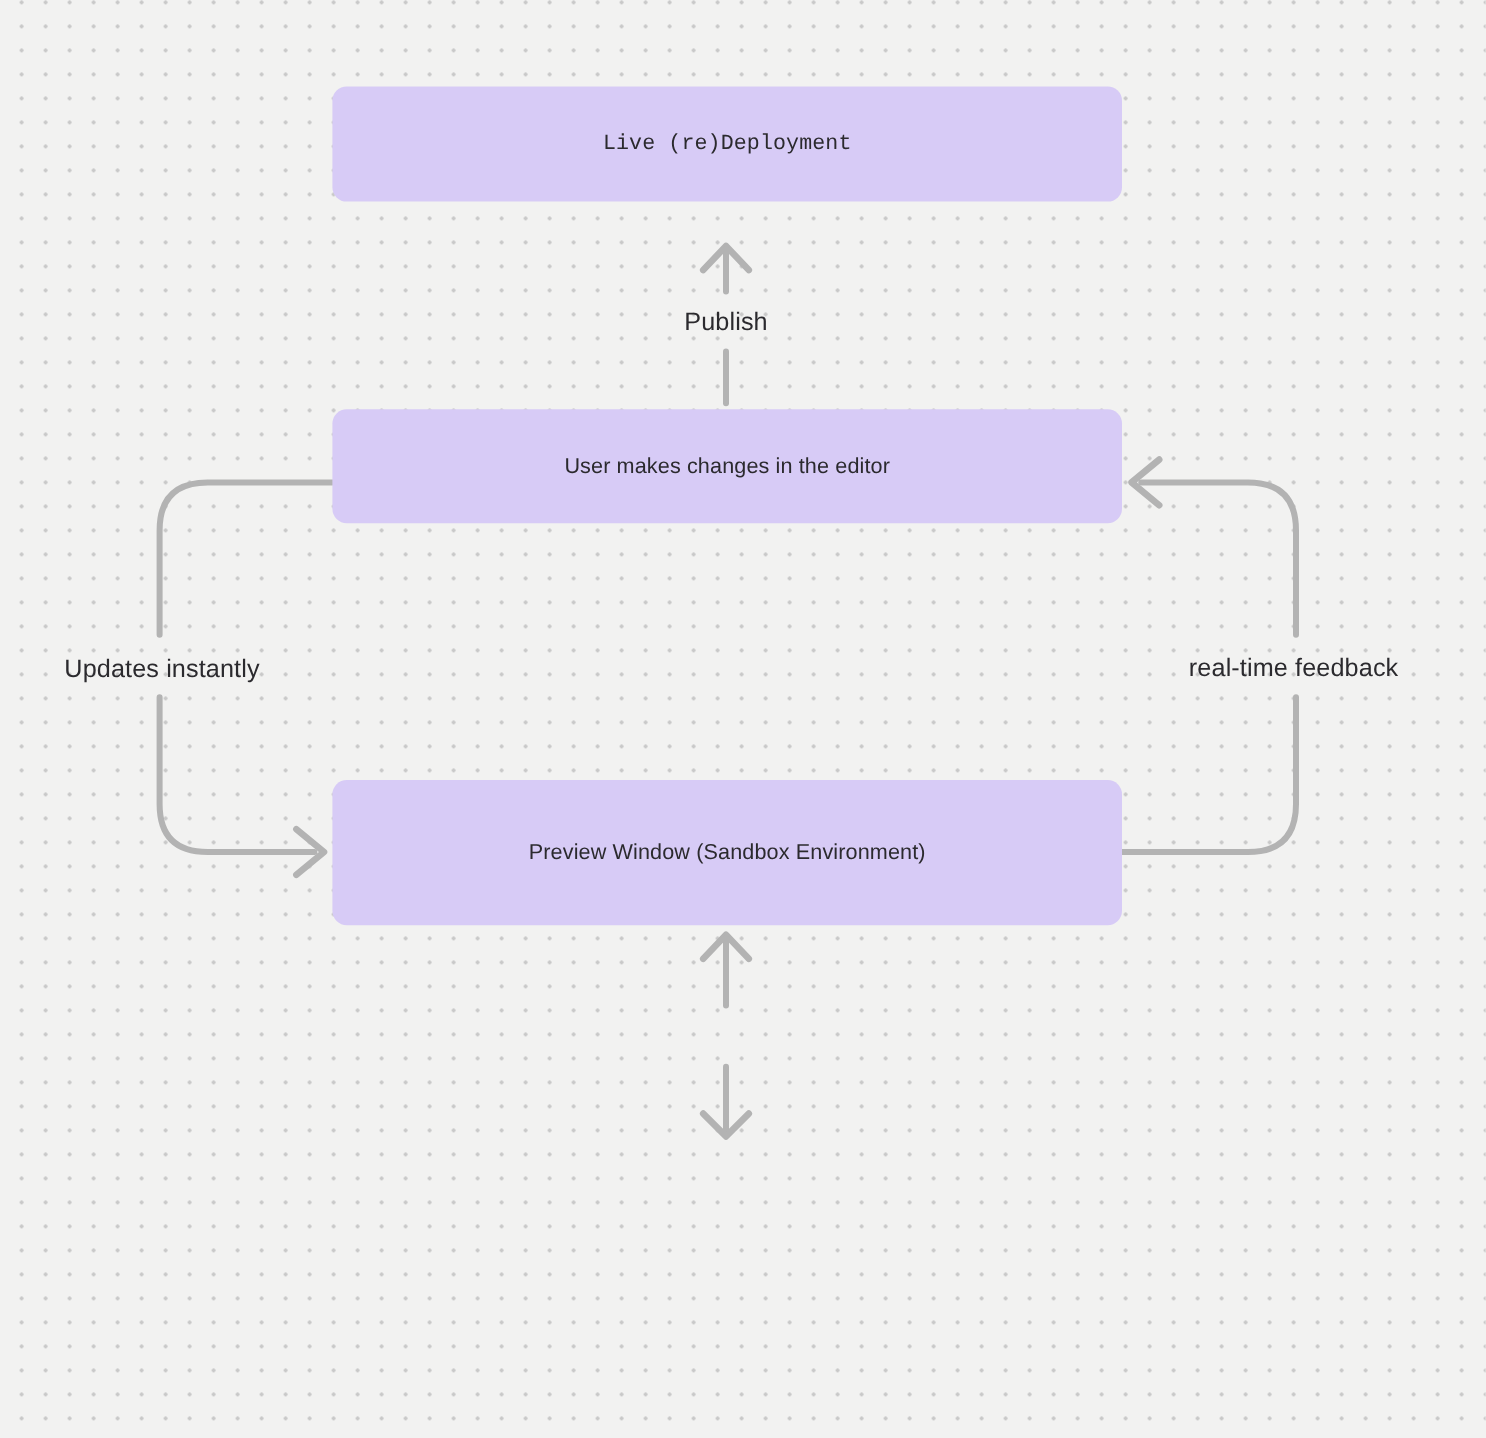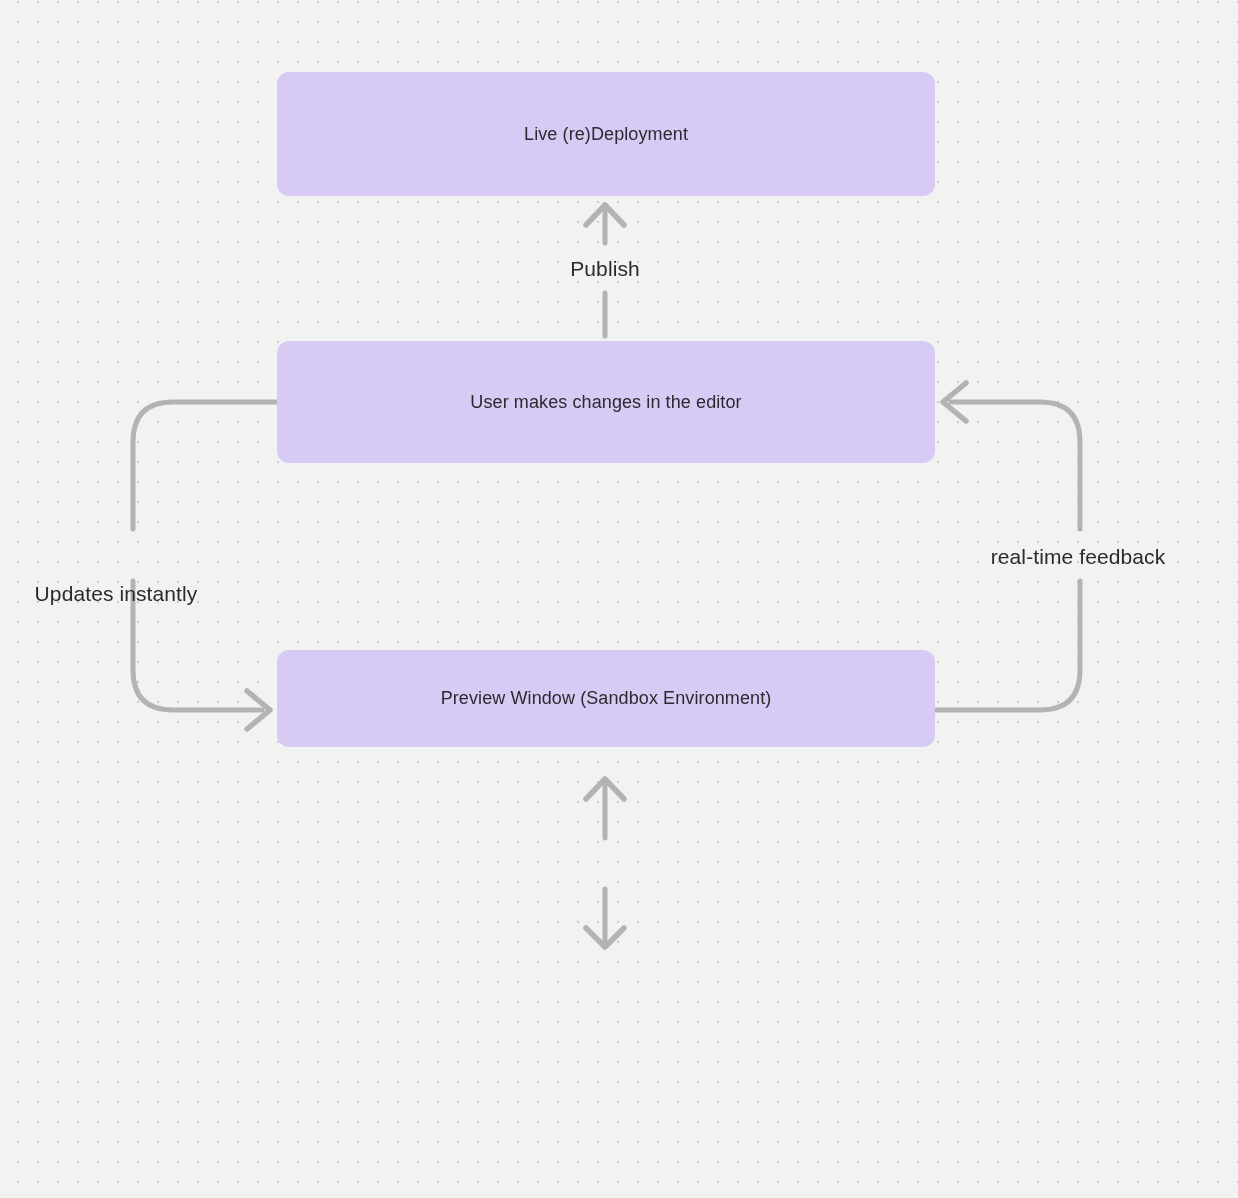--- a/index.html
+++ b/index.html
@@ -38,45 +38,45 @@
     stroke-linecap:round;
     stroke-linejoin:round;
   }
   .arrow-layer path.head{
     stroke-width:5.5;
   }
   .node{
     position:absolute;
     left:277px;
     width:658px;
-    height:122px;
+    height:95px;
     background:var(--node-fill);
     border-radius:12px;
     display:flex;
     align-items:center;
     justify-content:center;
     text-align:center;
     font-size:18px;
     color:var(--text);
     letter-spacing:0.1px;
   }
-  .node-live{top:72px;height:124px;}
+  .node-live{top:72px;height:96px;font-family:Liberation Mono, monospace;}
   .node-editor{top:341px;}
-  .node-preview{top:650px;height:97px;text-align:center;}
+  .node-preview{top:650px;height:121px;text-align:center;}
   .node-devserver{top:958px;}
   .edge-label{
     position:absolute;
     transform:translate(-50%,-50%);
     font-size:21px;
     color:var(--text);
     white-space:nowrap;
     letter-spacing:0.1px;
   }
   .label-publish{left:605px;top:269px;}
-  .label-updates{left:116px;top:558px;margin-top:36px;}
+  .label-updates{left:135px;top:558px;}
   .label-feedback{left:1078px;top:557px;}
   .label-spunup{left:606px;top:866px;}
 </style>
 </head>
 <body>
 
 <div class="canvas">
 
   <svg class="arrow-layer" viewBox="0 0 1238 1198">
 

